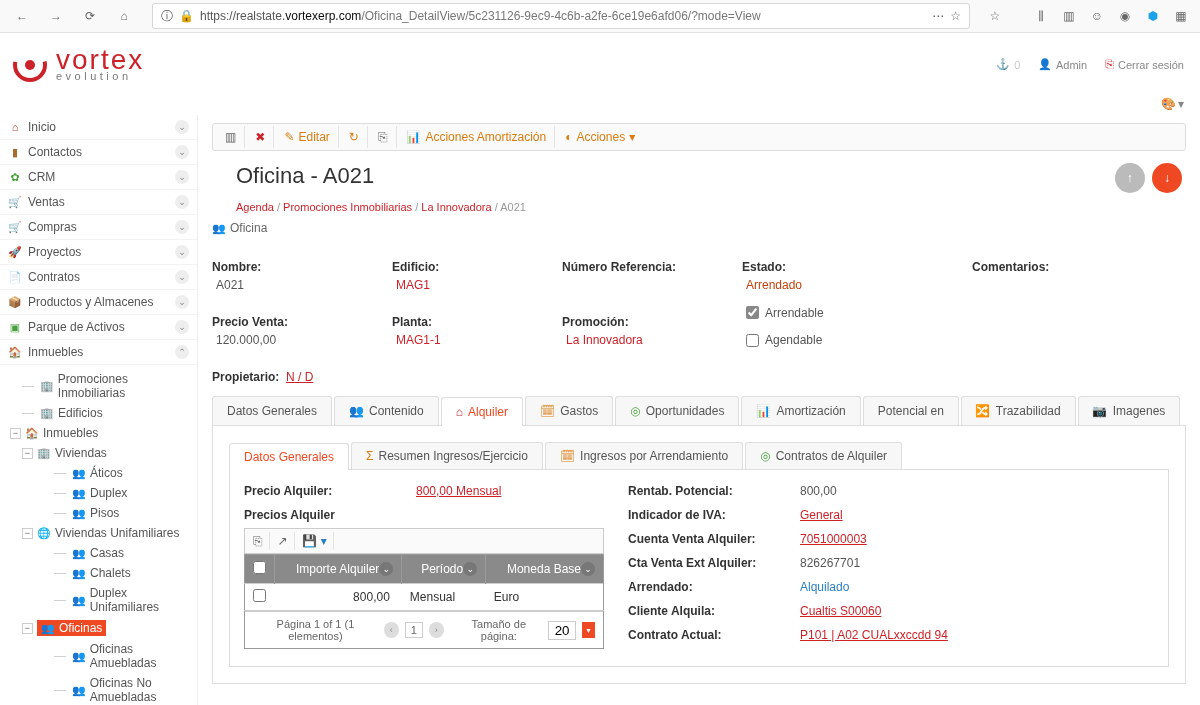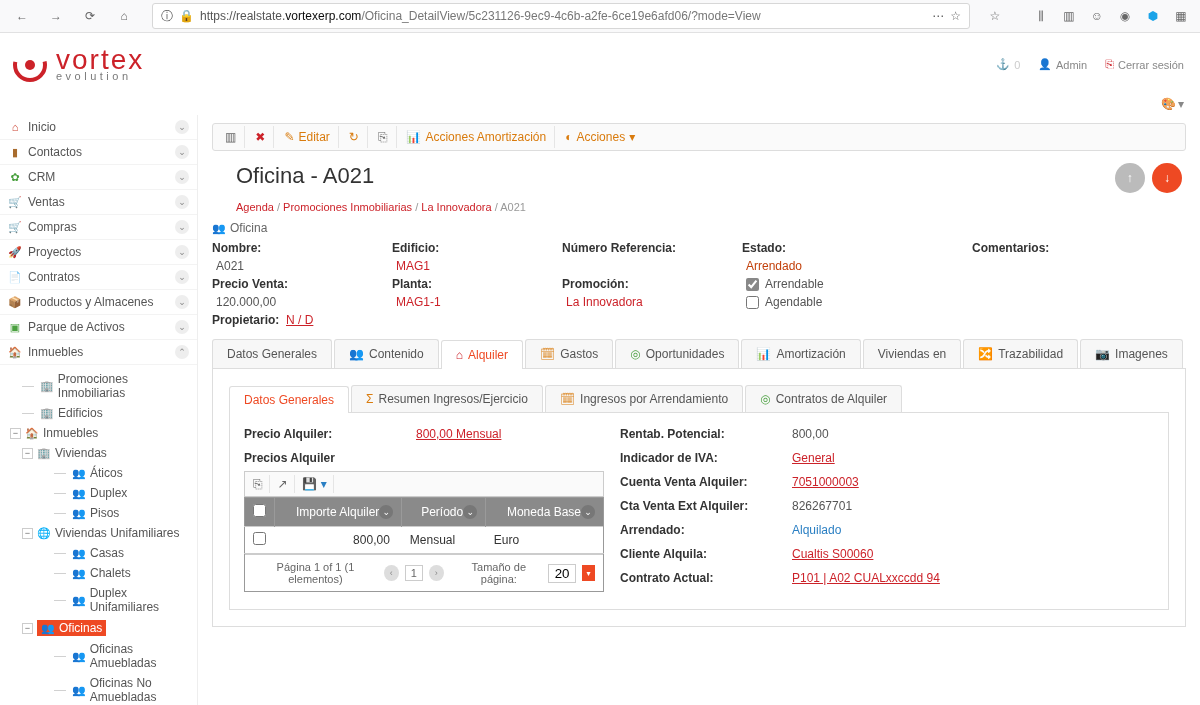--- a/index.html
+++ b/index.html
@@ -63,21 +63,21 @@
 .page-title { font-size: 22px; color: #333; font-weight: 400; }
 .breadcrumb { font-size: 11px; color: #999; margin-top: 12px; }
 .breadcrumb a { color: #cc2229; text-decoration: none; }
 .arrow-btn { width: 30px; height: 30px; border-radius: 50%; display: inline-flex; align-items: center; justify-content: center; color: #fff; margin-left: 4px; }
 .arrow-up { background: #bbb; }
 .arrow-down { background: #ee4923; }
 
 .section-label { display: flex; align-items: center; gap: 4px; color: #666; margin: 4px 0 6px 0; }
 
 .details-grid { display: grid; grid-template-columns: 170px 160px 170px 220px 1fr; gap: 4px 10px; margin-bottom: 12px; }
-.dlabel { font-weight: bold; color: #333; font-size: 12px; }
+.dlabel { font-weight: bold; color: #333; font-size: 12px; margin-top: 19px; }
 .dvalue { color: #555; padding-left: 4px; }
 .dvalue a { color: #cc2229; text-decoration: none; }
 .dvalue a.bluelink { color: #c2410c; }
 .col2 { grid-column: 2; } .col3 { grid-column: 3; } .col4 { grid-column: 4; } .col5 { grid-column: 5; }
 .cb-row { display: flex; align-items: center; gap: 6px; color: #555; }
 .cb-row input { accent-color: #888; }
 
 .tabs { display: flex; border-bottom: 1px solid #ddd; margin-top: 8px; }
 .tab { padding: 7px 14px; border: 1px solid #ddd; border-bottom: none; margin-right: 2px; background: #f7f7f7; cursor: pointer; display: flex; align-items: center; gap: 5px; color: #555; border-radius: 3px 3px 0 0; }
 .tab.active { background: #fff; color: #ee4923; position: relative; top: 1px; }
@@ -86,21 +86,21 @@
 .tab .ic.red { color: #cc2229; }
 .tab .ic.grey { color: #888; }
 
 .tab-content { border: 1px solid #ddd; border-top: none; padding: 16px; }
 .subtabs { display: flex; border-bottom: 1px solid #ddd; }
 .subtab { padding: 6px 14px; border: 1px solid #ddd; border-bottom: none; margin-right: 2px; background: #f7f7f7; cursor: pointer; display: flex; align-items: center; gap: 5px; color: #555; border-radius: 3px 3px 0 0; font-size: 12px; }
 .subtab.active { background: #fff; color: #ee4923; position: relative; top: 1px; }
 .subtab .ic { color: #d97b0d; }
 .subtab .ic.green { color: #4aa03f; }
 
-.sub-content { border: 1px solid #ddd; border-top: none; padding: 14px; display: flex; gap: 16px; }
+.sub-content { border: 1px solid #ddd; border-top: none; padding: 14px; display: flex; gap: 24px; }
 .left-col { flex: 0 0 360px; }
 .right-col { flex: 1; }
 .field-row { display: flex; gap: 12px; margin-bottom: 10px; align-items: baseline; }
 .field-row .flabel { font-weight: bold; width: 160px; }
 .field-row .fvalue a { color: #cc2229; text-decoration: underline; }
 .field-row .fvalue a.bluelink { color: #2a7fc3; text-decoration: none; }
 .field-row .fvalue { color: #555; }
 .sublabel { font-weight: bold; margin: 8px 0 6px 0; }
 .inner-toolbar { height: 26px; border: 1px solid #ccc; display: flex; align-items: center; gap: 2px; padding: 2px; background: #fafafa; }
 .inner-btn { padding: 2px 6px; border-right: 1px solid #e5e5e5; cursor: pointer; display: flex; align-items: center; gap: 3px; color: #666; }
@@ -421,21 +421,21 @@
         </div>
     <div class="tab">
           <span class="ic green">◎</span>
           <span>Oportunidades</span>
         </div>
     <div class="tab">
           <span class="ic">📊</span>
           <span>Amortización</span>
         </div>
     <div class="tab">
-          <span>Viviendas en</span>
+          <span>Potencial en</span>
         </div>
     <div class="tab">
           <span class="ic green">🔀</span>
           <span>Trazabilidad</span>
         </div>
     <div class="tab">
           <span class="ic grey">📷</span>
           <span>Imagenes</span>
         </div>
   </div>

